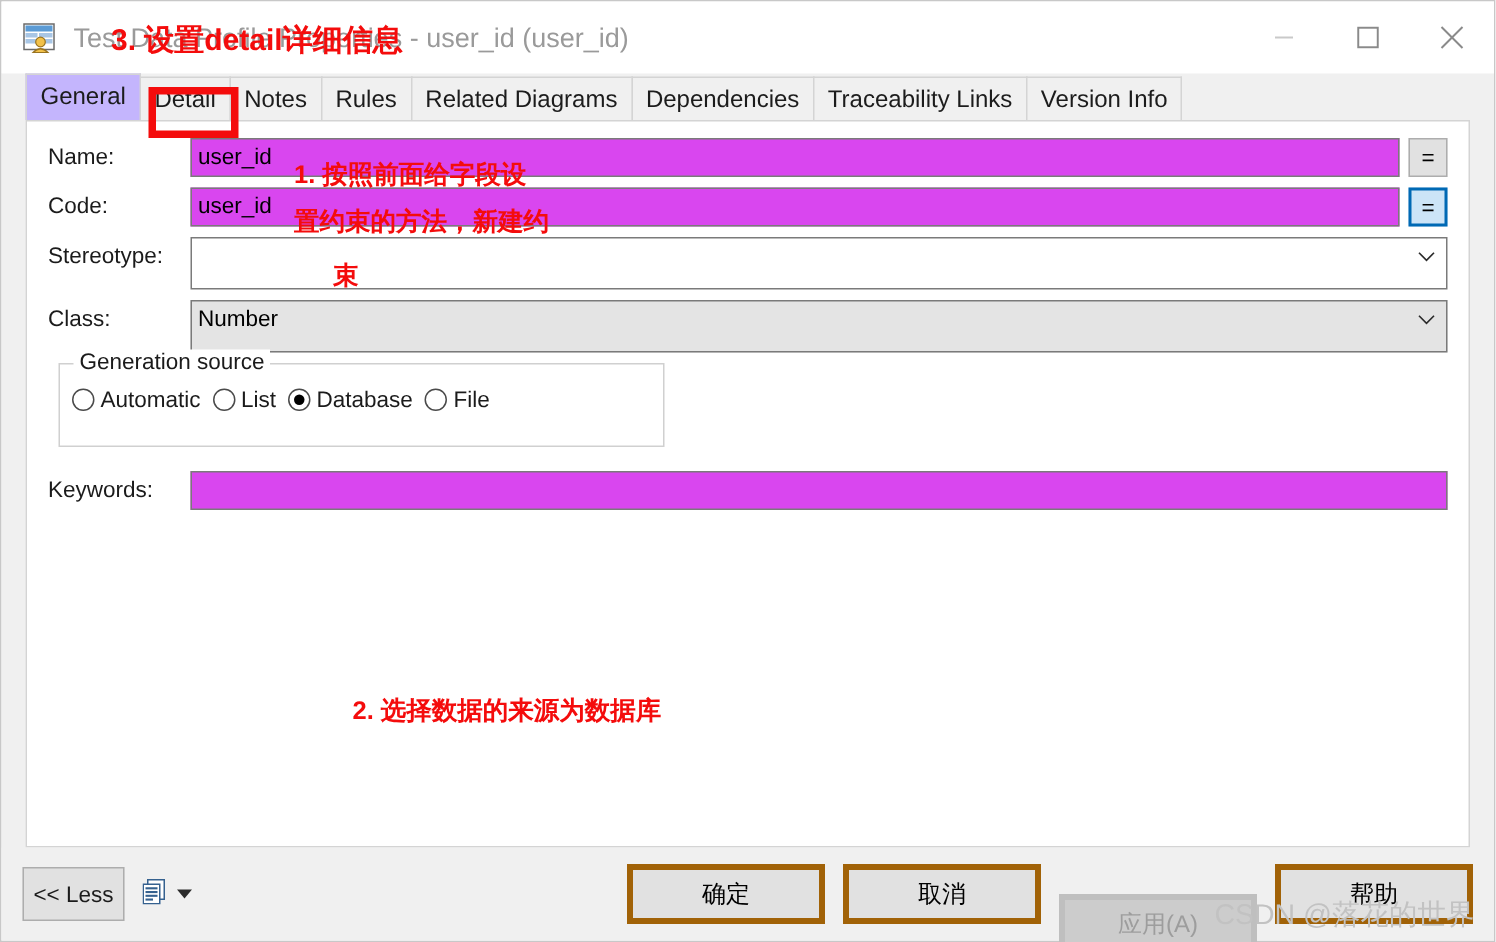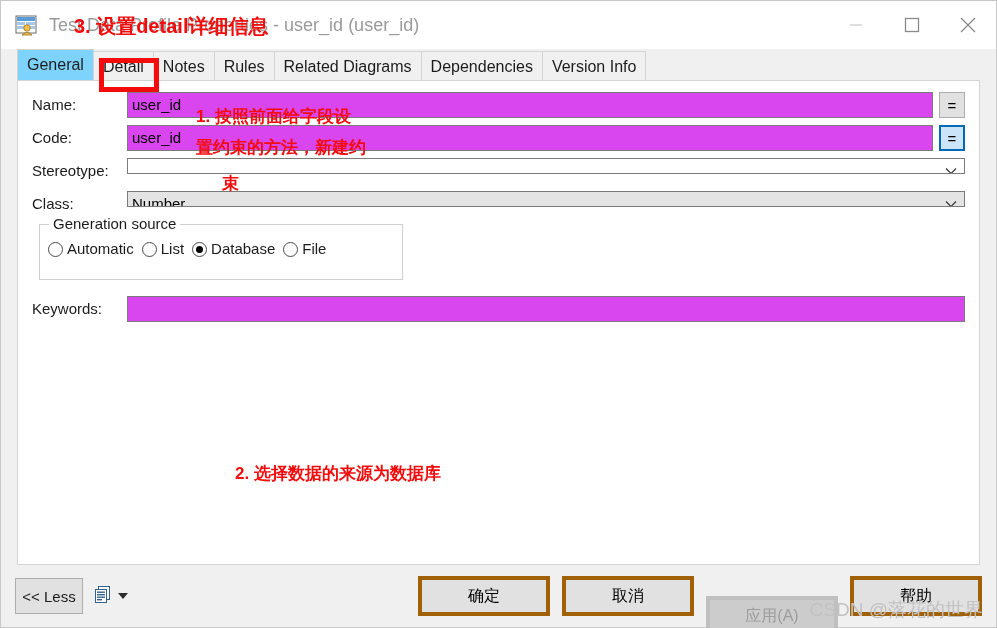--- a/index.html
+++ b/index.html
@@ -92,21 +92,21 @@
     border: 1px solid #d4d4d4;
     border-bottom: none;
     box-sizing: border-box;
     font-size: 16px;
     color: #1c1c1c;
     white-space: nowrap;
     margin-right: -1px;
     font-family: "Liberation Sans", sans-serif;
   }
   .tab.active {
-    background: #7dd3fc;
+    background: #c4b5fd;
     height: 31px;
     line-height: 30px;
     border-color: #d4d4d4;
     z-index: 3;
     position: relative;
     margin-top: 20px;
   }
 
   
   #tabpage {
@@ -172,21 +172,21 @@
     box-sizing: border-box;
     border: 1px solid #7a7a7a;
     border-top-color: #6e6e6e;
     border-left-color: #6e6e6e;
     background: #ffffff;
     margin-right: 32px;
   }
 
   .combo {
     flex: 1 1 auto;
-    height: 16px;
+    height: 35px;
     box-sizing: border-box;
     border: 1px solid #7a7a7a;
     background: #ffffff;
     position: relative;
     font-size: 15px;
     line-height: 24px;
     padding: 0 20px 13px 4px;
     font-family: "Liberation Sans", sans-serif;
     color: #000;
     white-space: nowrap;
@@ -197,21 +197,21 @@
     position: absolute;
     right: 7px; top: 0;
     height: 24px;
     display: flex;
     align-items: center;
   }
 
   
   #gensource {
     margin: 7px 0 0 7px;
-    width: 364px;
+    width: 404px;
     height: 56px;
     box-sizing: border-box;
     border: 1px solid #d0d0d0;
     position: relative;
     padding-left: 48px;
   }
   #gensource-legend {
     position: absolute;
     left: 9px; top: -10px;
     background: #ffffff;
@@ -222,21 +222,21 @@
     white-space: nowrap;
   }
   #radios {
     position: absolute;
     left: 8px; top: 15px;
     display: flex;
     align-items: center;
   }
   .radio-item {
     display: flex;
-    align-items: flex-end;
+    align-items: center;
     margin-right: 8px;
     font-size: 15px;
     color: #1b1b1b;
     font-family: "Liberation Sans", sans-serif;
     white-space: nowrap;
   }
   .radio-dot {
     width: 15px; height: 15px;
     border: 1px solid #4a4a4a;
     border-radius: 50%;
@@ -395,20 +395,21 @@
 
   <div id="client">
 
     <div id="tabstrip">
       <div class="tab active">General</div>
       <div class="tab">Detail</div>
       <div class="tab">Notes</div>
       <div class="tab">Rules</div>
       <div class="tab">Related Diagrams</div>
       <div class="tab">Dependencies</div>
+      <div class="tab">Traceability Links</div>
       <div class="tab">Version Info</div>
     </div>
 
     <div id="tabpage">
 
       <div class="row">
         <div class="lbl">Name:</div>
         <div class="field" placeholder="">user_id</div>
         <div class="eqbtn">=</div>
       </div>

